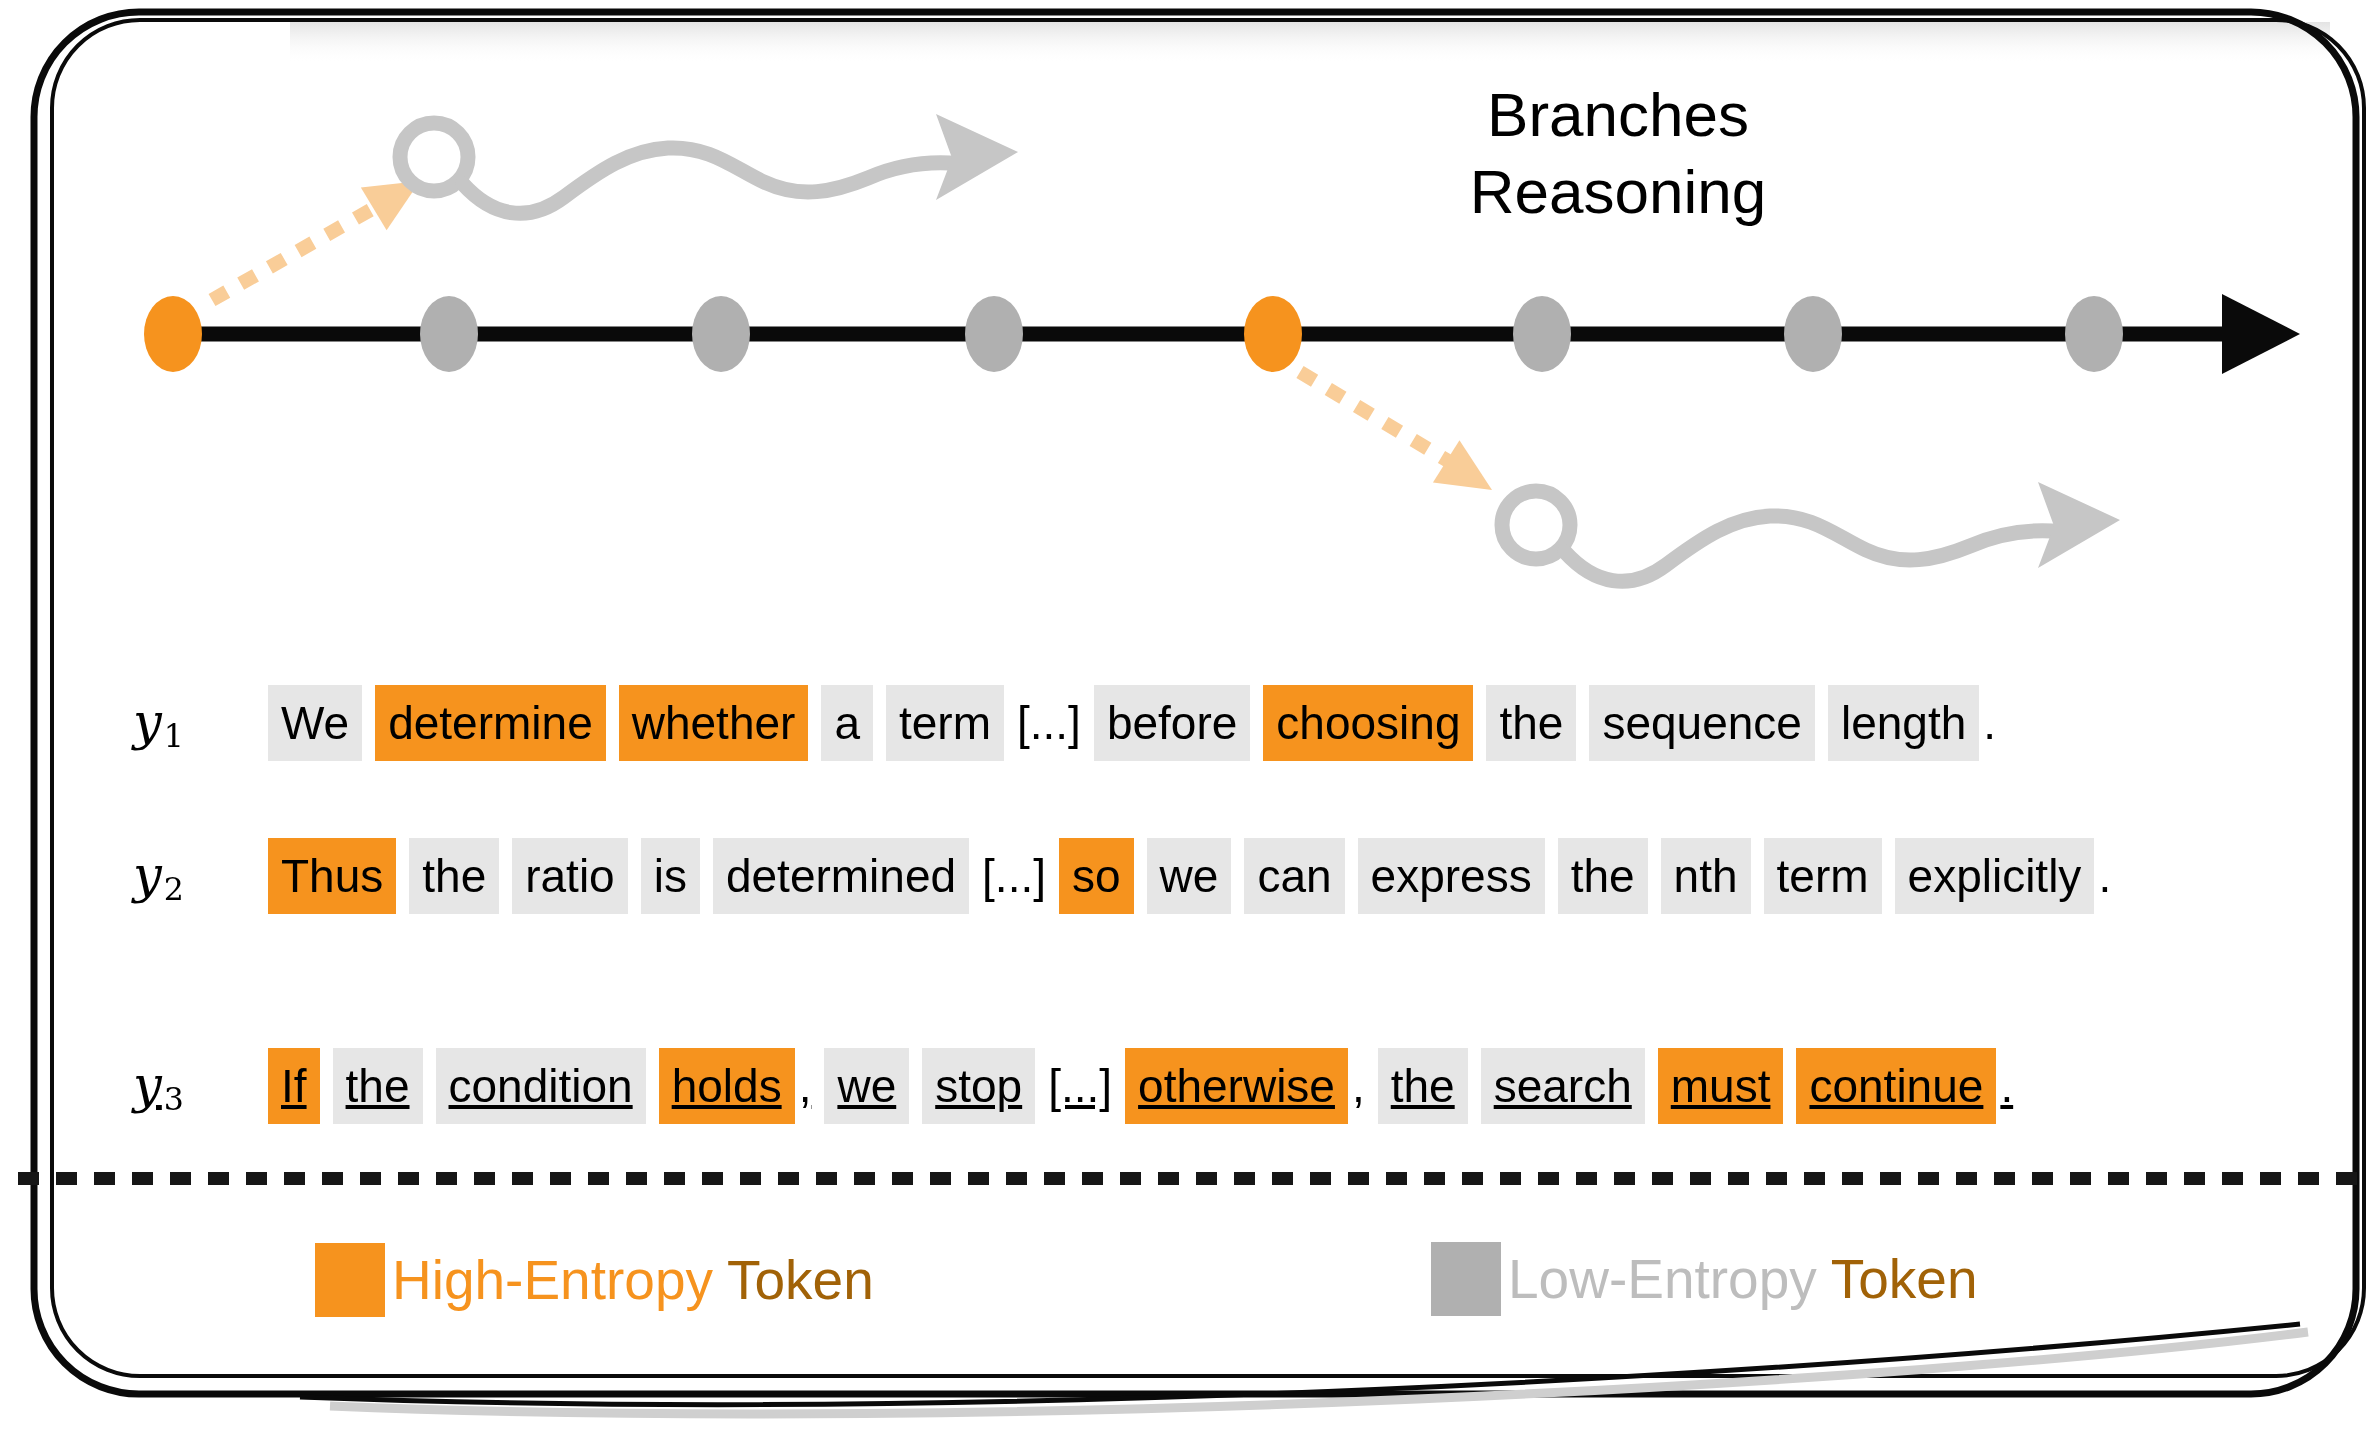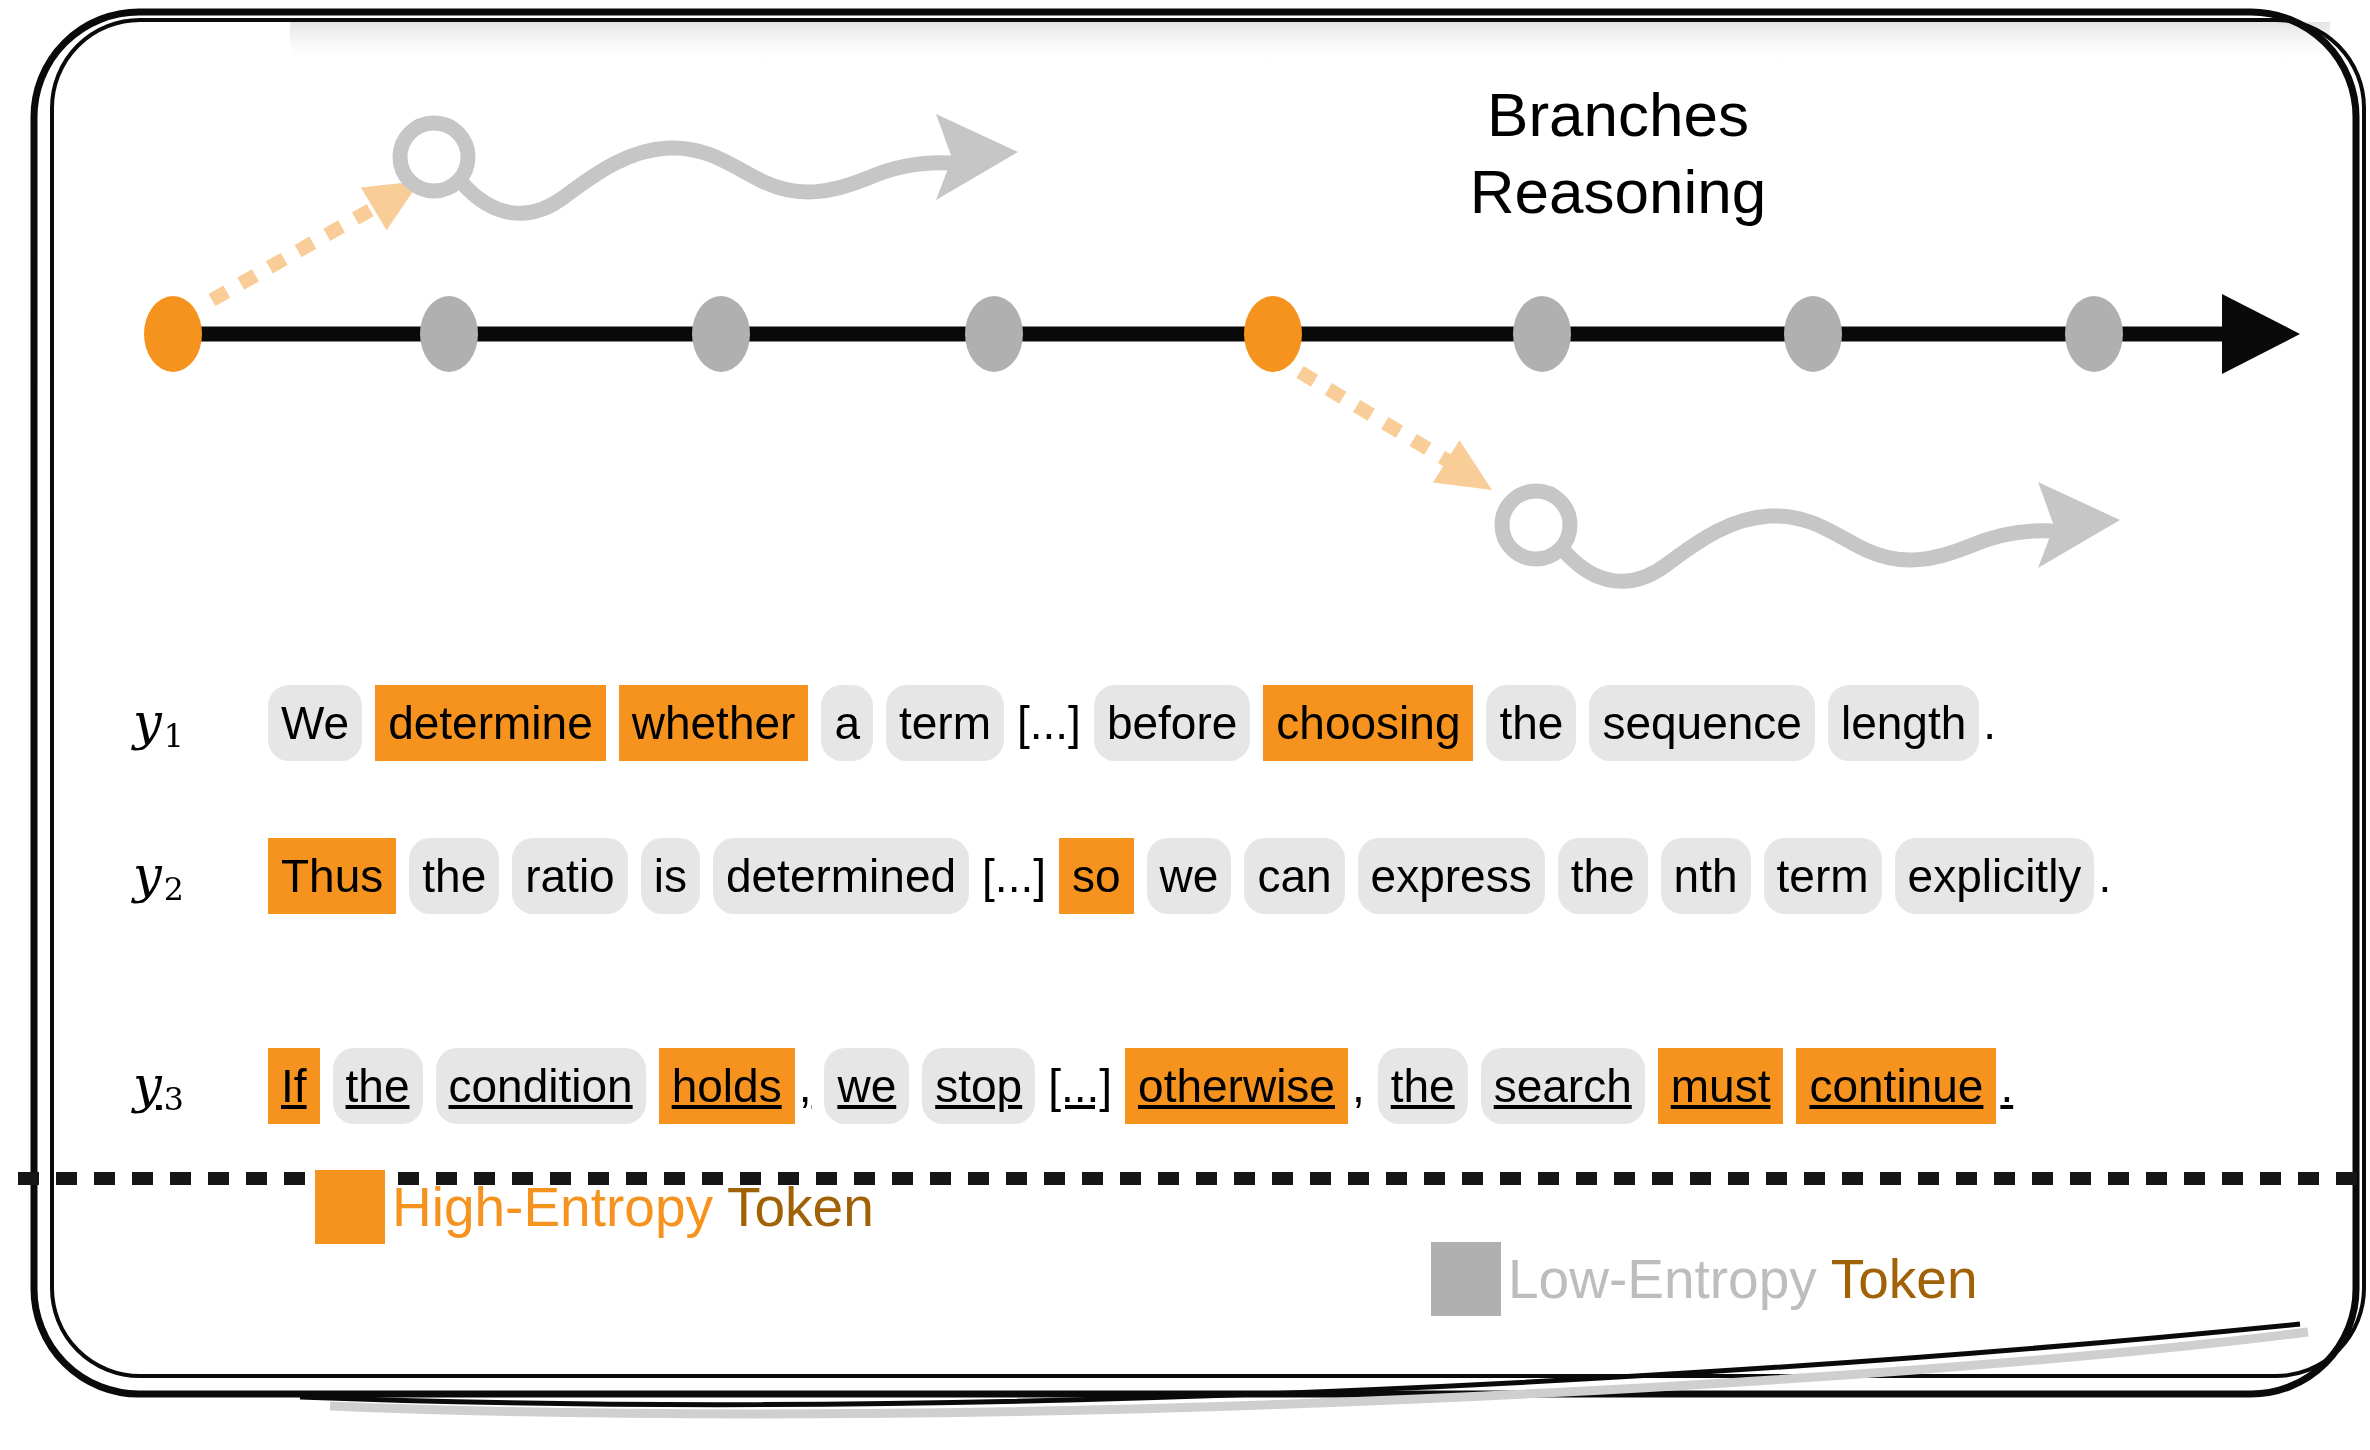--- a/index.html
+++ b/index.html
@@ -34,37 +34,37 @@
   .slabel{
     display:inline-block;width:135px;
     font-family:"DejaVu Serif",serif;font-style:italic;font-size:51px;
   }
   .slabel sub{font-style:normal;font-size:0.62em;vertical-align:-0.28em;margin-left:2px;}
   .token{
     display:inline-block;font-size:46px;line-height:54px;
     padding:11px 13px;margin-right:13px;
   }
   .k-high{background:var(--high);text-align:right;}
-  .k-low{background:var(--low-bg);border-radius:21px;}
+  .k-low{background:var(--low-bg);}
   .k-none{background:transparent;padding-left:0;padding-right:0;}
   .glue{margin-left:-13px;padding-left:4px;}
 
   .divider{
     position:absolute;left:18px;top:1172px;width:2352px;height:13px;
     background:repeating-linear-gradient(90deg,#161616 0 21px,transparent 21px 38px);
   }
 
   .legend-entry{position:absolute;display:flex;align-items:center;font-size:55px;white-space:nowrap;}
   .legend-entry .swatch{display:inline-block;width:70px;height:74px;margin-right:7px;}
   .swatch-high{background:var(--high);}
   .swatch-low{background:var(--low-dot);}
   .legend-high-text{color:var(--high);}
   .legend-low-text{color:var(--legend-low);}
   .legend-suffix{color:#a16207;margin-left:14px;}
-  .legend-high-pos{left:315px;top:1170px;}
+  .legend-high-pos{left:315px;top:1243px;}
   .legend-low-pos{left:1431px;top:1242px;}
 </style>
 </head>
 <body>
 
 <svg id="frame-svg" viewBox="0 0 2370 1450" xmlns="http://www.w3.org/2000/svg">
   <defs>
     <linearGradient id="topwash" x1="0" y1="0" x2="0" y2="1">
       <stop offset="0" stop-color="#DEDEDE"></stop>
       <stop offset="1" stop-color="#FFFFFF" stop-opacity="0"></stop>

